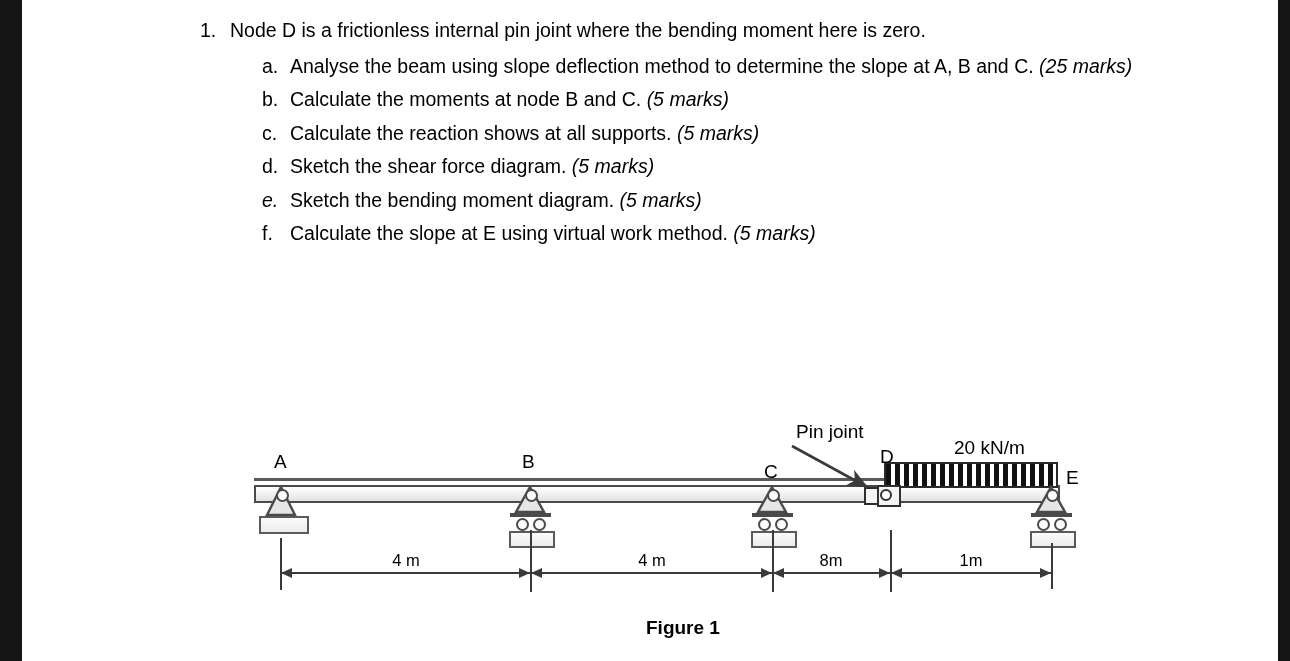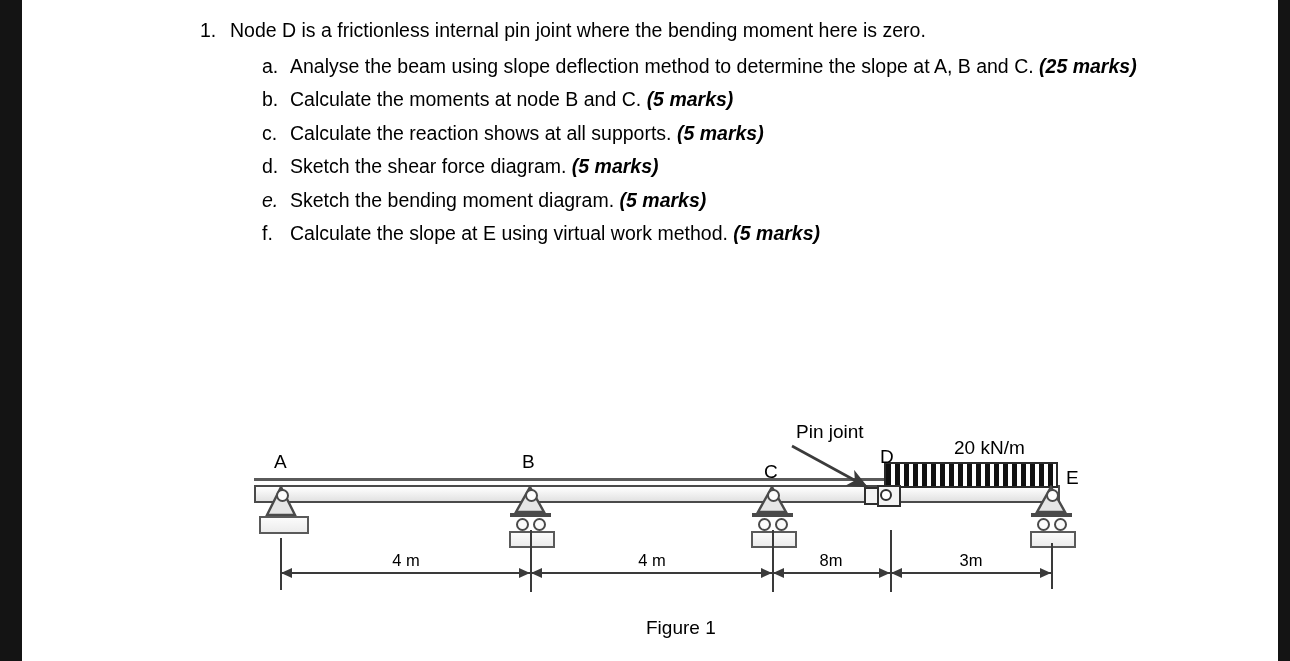--- a/index.html
+++ b/index.html
@@ -20,21 +20,21 @@
   .qblock{position:absolute;left:178px;top:14px;width:960px;}
   .qrow{display:flex;align-items:flex-start;}
   .qnum{width:30px;flex:0 0 30px;font-size:19.5px;line-height:33.5px;}
   .qbody{flex:1;font-size:19.5px;line-height:33.5px;}
   .qbody p{margin:0;}
   .sublist{margin-top:2px;margin-left:62px;}
   .subrow{display:flex;align-items:flex-start;}
   .sublabel{width:28px;flex:0 0 28px;font-size:19.5px;line-height:33.5px;}
   .subtext{flex:1;font-size:19.5px;line-height:33.5px;}
   .it{font-style:italic;}
-  .marks{font-style:italic;font-weight:700;}
+  .marks{font-style:italic;font-weight:400;}
   sup{font-size:0.68em;vertical-align:super;}
 
   
   .figure{position:absolute;left:0;top:400px;width:1256px;height:261px;}
   .fig-label{position:absolute;font-size:19px;line-height:19px;}
 
   
   .beam-flange{position:absolute;height:3px;background:#5a5a5a;}
   .beam-body{position:absolute;height:14px;
     background:linear-gradient(to bottom,#ffffff 0%,#f2f2f2 45%,#e2e2e2 100%);
@@ -65,21 +65,21 @@
 
   
   .dim-ext{position:absolute;width:2px;background:#3a3a3a;}
   .dim-line{position:absolute;height:2px;background:#3a3a3a;}
   .dim-text{position:absolute;font-size:16.5px;line-height:16.5px;text-align:center;}
   .arrow-l,.arrow-r{position:absolute;width:0;height:0;
     border-top:5px solid transparent;border-bottom:5px solid transparent;}
   .arrow-l{border-right:11px solid #3a3a3a;}
   .arrow-r{border-left:11px solid #3a3a3a;}
 
-  .fig-caption{position:absolute;font-size:19px;font-weight:normal;line-height:19px;}
+  .fig-caption{position:absolute;font-size:19px;font-weight:bold;line-height:19px;}
   .pinjoint-arrow{position:absolute;left:0;top:0;overflow:visible;}
 </style>
 </head>
 <body>
 
 <div class="edge-bar" id="edge-left"></div>
 <div class="edge-bar" id="edge-right"></div>
 
 <div class="page">
 
@@ -208,17 +208,17 @@
     <div class="dim-text" style="left:555px;top:152px;width:150px;">4 m</div>
 
     <div class="dim-line" style="left:751px;top:172px;width:117px;"></div>
     <div class="arrow-l" style="left:751px;top:168px;"></div>
     <div class="arrow-r" style="left:857px;top:168px;"></div>
     <div class="dim-text" style="left:734px;top:152px;width:150px;">8m</div>
 
     <div class="dim-line" style="left:869px;top:172px;width:160px;"></div>
     <div class="arrow-l" style="left:869px;top:168px;"></div>
     <div class="arrow-r" style="left:1018px;top:168px;"></div>
-    <div class="dim-text" style="left:874px;top:152px;width:150px;">3m</div>
+    <div class="dim-text" style="left:874px;top:152px;width:150px;">1m</div>
 
     <div class="fig-caption" style="left:624px;top:218px;">Figure 1</div>
   </div>
 </div>
 
 </body></html>

